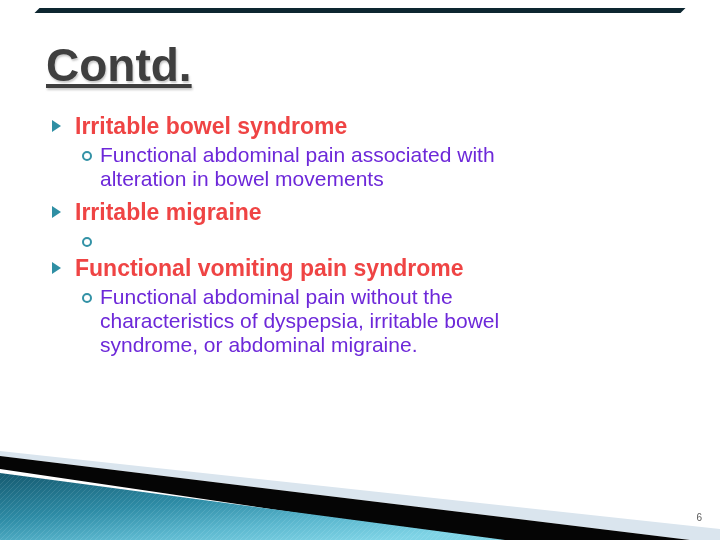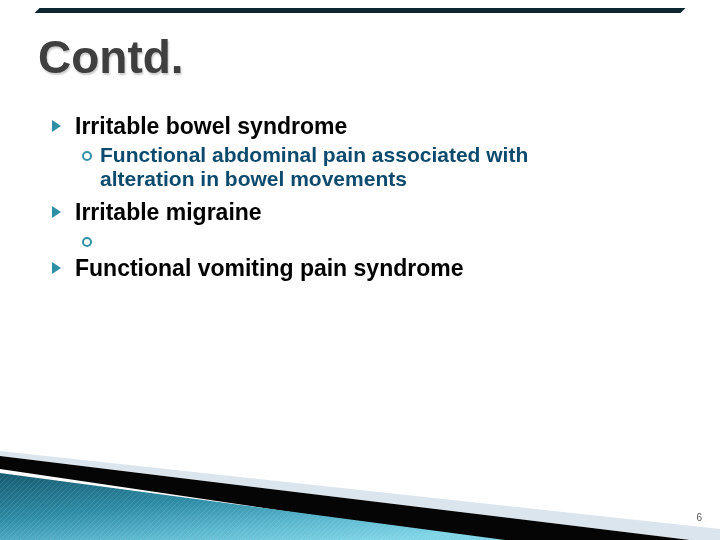--- a/index.html
+++ b/index.html
@@ -9,45 +9,46 @@
     background:#ffffff;
     overflow:hidden;
     font-family:"Liberation Sans","DejaVu Sans",sans-serif;
   }
   .top-bar{
     position:absolute;left:37px;top:8px;width:646px;height:5px;
     background:#0d2630;
     transform:skewX(-45deg);
   }
   .title{
-    position:absolute;left:38px;top:30px;margin:0;
+    position:absolute;left:38px;top:30px;margin:8px;
     font-size:46px;font-weight:bold;color:#3f3f3f;
     letter-spacing:0px;
     text-shadow:1px 2px 2px rgba(100,100,100,0.35);
+    text-decoration:underline;
   }
   .content{
     position:absolute;left:52px;top:112px;width:650px;
   }
   .l1{
     display:flex;align-items:flex-start;
-    font-size:23px;font-weight:bold;color:#000000;
+    font-size:23px;font-weight:bold;color:#ef4444;
     line-height:28px;
     margin-top:7px;
   }
   .l1:first-child{margin-top:0;}
   .arrow{
     flex:0 0 auto;
     width:0;height:0;margin:8px 14px 0 0;
     border-left:9px solid #2f8fa4;
     border-top:6px solid transparent;
     border-bottom:6px solid transparent;
   }
   .l2{
     display:flex;align-items:flex-start;
-    font-size:21px;font-weight:bold;color:#0c4a6e;
+    font-size:21px;font-weight:normal;color:#6d28d9;
     line-height:24px;
     margin:3px 0 3px 30px;
   }
   .ring{
     flex:0 0 auto;
     width:6px;height:6px;margin:8px 8px 0 0;
     border:2px solid #3392a6;border-radius:50%;
     background:transparent;
   }
   .l2 .txt{white-space:pre-line;}
@@ -80,20 +81,26 @@
         <span class="arrow"></span>
         <span class="txt">Irritable migraine</span>
       </div>
       <div class="l2">
         <span class="ring"></span>
       </div>
       <div class="l1">
         <span class="arrow"></span>
         <span class="txt">Functional vomiting pain syndrome</span>
       </div>
+      <div class="l2">
+        <span class="ring"></span>
+        <span class="txt">Functional abdominal pain without the
+characteristics of dyspepsia, irritable bowel
+syndrome, or abdominal migraine.</span>
+      </div>
     </div>
 
   <svg class="footer-svg" width="720" height="90" viewBox="0 0 720 90">
     <defs>
       <linearGradient id="tealGrad" x1="0" y1="0" x2="0.75" y2="1">
         <stop offset="0" stop-color="#155a70"></stop>
         <stop offset="0.45" stop-color="#2e8ca6"></stop>
         <stop offset="0.75" stop-color="#5cb8cf"></stop>
         <stop offset="1" stop-color="#7fd4e6"></stop>
       </linearGradient>

